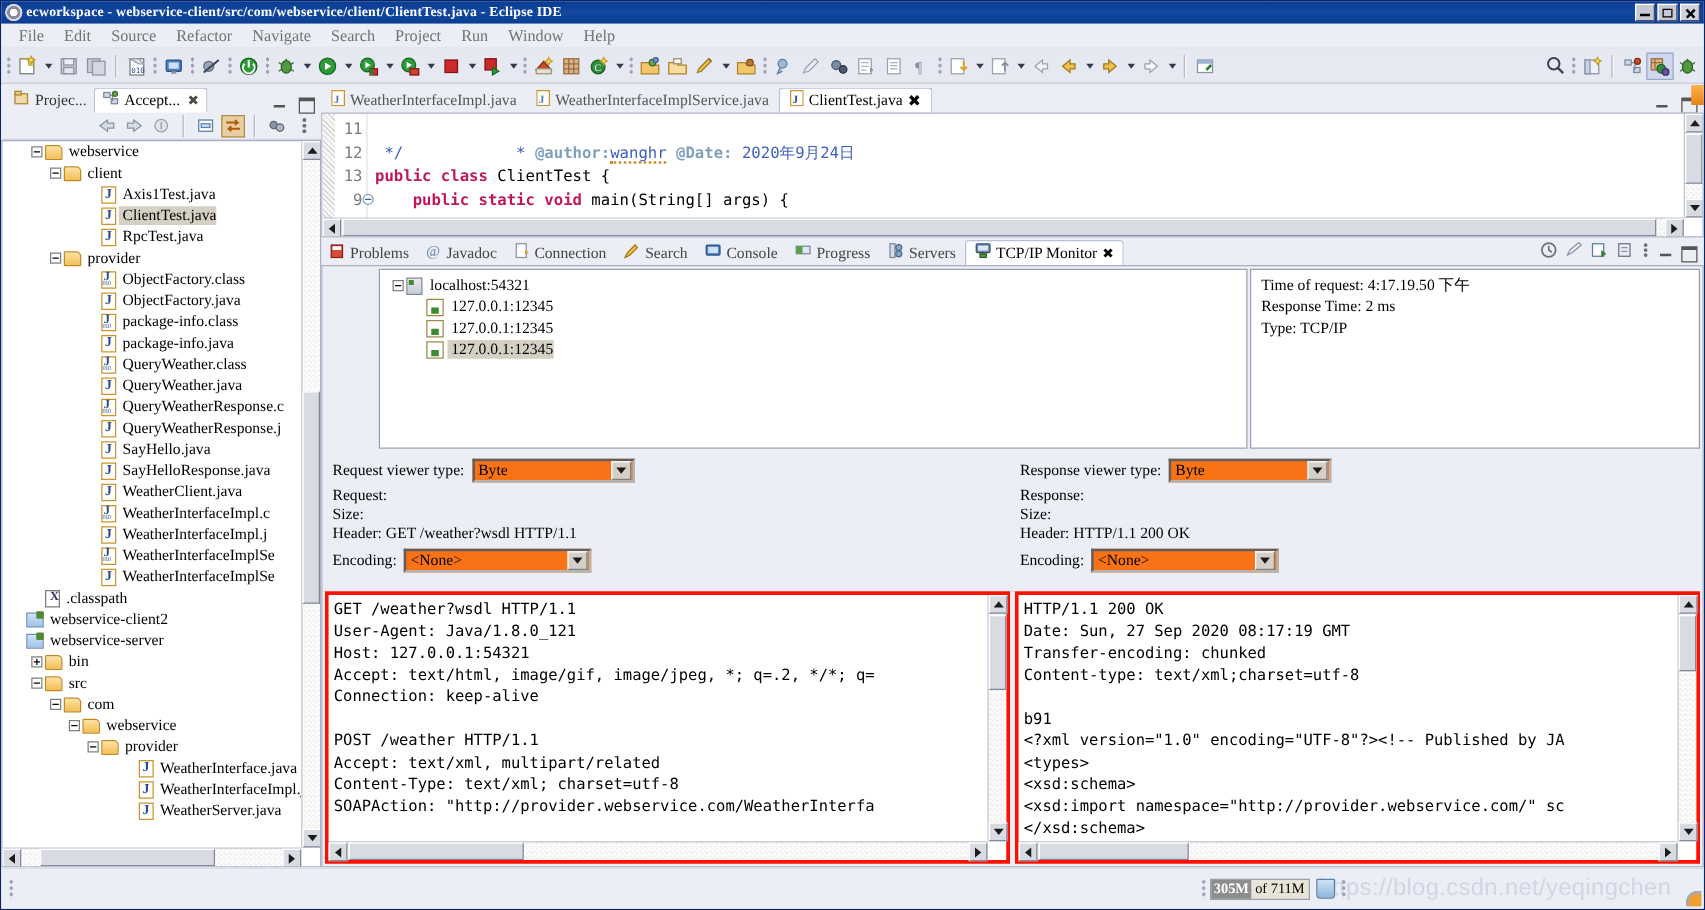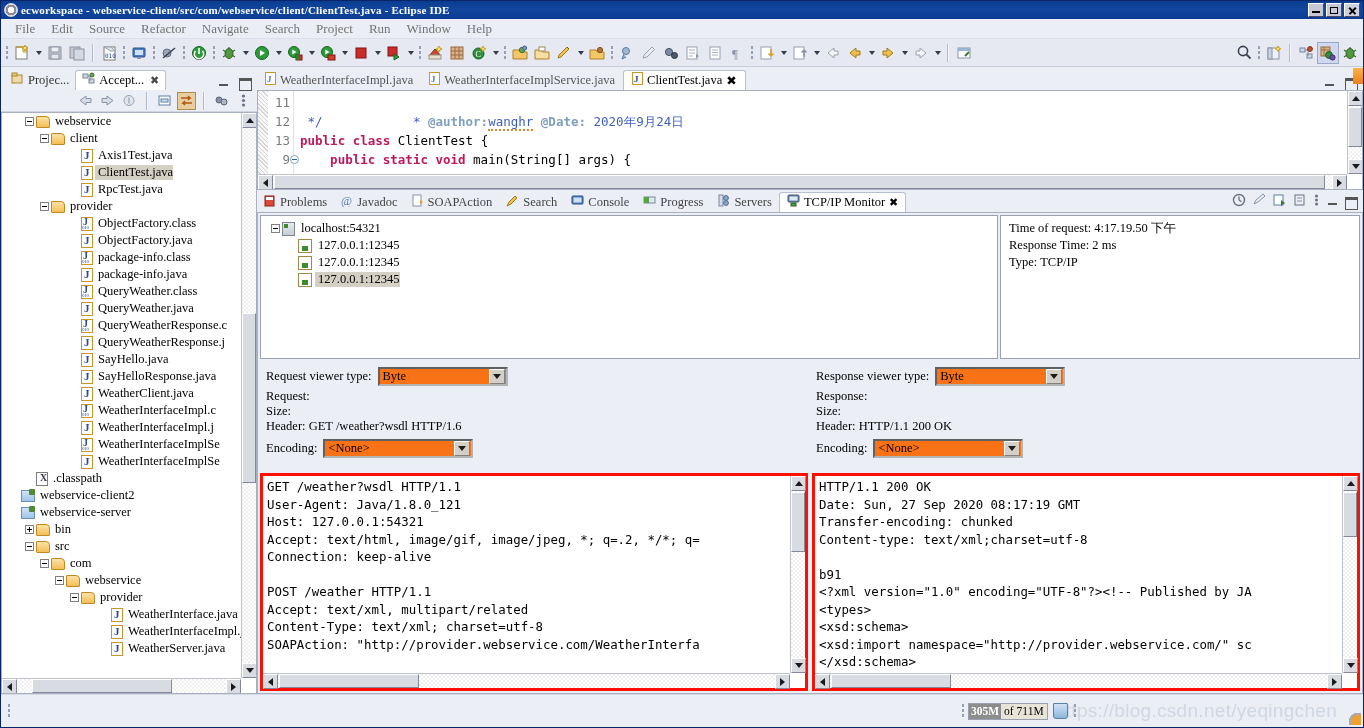--- a/index.html
+++ b/index.html
@@ -254,21 +254,21 @@
     font-family: "Liberation Serif", serif; font-size: 12.5px; color: #444; white-space: nowrap;
   }
   .btab.active { background:#fff; color:#000; border:1px solid #b8c0d4; border-bottom:none; border-radius:3px 3px 0 0; }
   .btab .x { font-size: 11px; }
   .b-tools { margin-left:auto; display:flex; align-items:center; gap:5px; padding: 0 6px 2px 0; }
 
   .monitor {
     flex: 1; display: flex; flex-direction: column; min-height: 0;
     border: 1px solid #a9b0c2; background: #eceef5;
   }
-  .mon-top { height: 148px; flex: none; display: flex; }
+  .mon-top { height: 148px; flex: none; display: flex; padding-left: 43px; }
   .mon-tree {
     flex: 1; background: #fff; border: 1px solid #9aa0b0; margin: 2px;
     overflow: hidden; font-family: "Liberation Serif", serif; font-size: 12.5px;
     padding: 4px 0 0 8px;
   }
   .mon-info {
     width: 360px; flex: none; background: #fff; border: 1px solid #9aa0b0; margin: 2px 2px 2px 0;
     font-family: "Liberation Serif", serif; font-size: 12.5px; padding: 4px 0 0 8px;
     line-height: 17px;
   }
@@ -1024,21 +1024,21 @@
             <span><svg width="12" height="13">
                   <text x="0" y="11" font-size="12" fill="#5b7fae" font-family="serif">@</text>
                 </svg></span>
             <span>Javadoc</span>
           </div>
           <div class="btab">
             <span><svg width="12" height="13">
                   <rect x="1" y="1" width="8" height="11" fill="#fff" stroke="#8a93a5"></rect>
                   <path d="M8 6l3 2-3 2z" fill="#d8a12a"></path>
                 </svg></span>
-            <span>SOAPAction</span>
+            <span>Connection</span>
           </div>
           <div class="btab">
             <span><svg width="13" height="13">
                   <path d="M1 12l2-4 6-6 2 2-6 6z" fill="#f0c04c" stroke="#a07a1c"></path>
                 </svg></span>
             <span>Search</span>
           </div>
           <div class="btab">
             <span><svg width="13" height="13">
                   <rect x="1" y="2" width="11" height="8" rx="1" fill="#4a7fc1" stroke="#2b5080"></rect>
@@ -1137,21 +1137,21 @@
                 <span>Request viewer type:</span>
                 <span class="combo" style="width:130px">
                   <span class="val">Byte</span>
                   <span class="btn">
                       <span class="tri down"></span>
                     </span>
                 </span>
               </div>
               <div class="mline">Request:</div>
               <div class="mline">Size:</div>
-              <div class="mline">Header: GET /weather?wsdl HTTP/1.6</div>
+              <div class="mline">Header: GET /weather?wsdl HTTP/1.1</div>
               <div class="fld-row" style="margin-top:5px">
                 <span>Encoding:</span>
                 <span class="combo" style="width:150px">
                   <span class="val">&lt;None&gt;</span>
                   <span class="btn">
                       <span class="tri down"></span>
                     </span>
                 </span>
               </div>
             </div>

